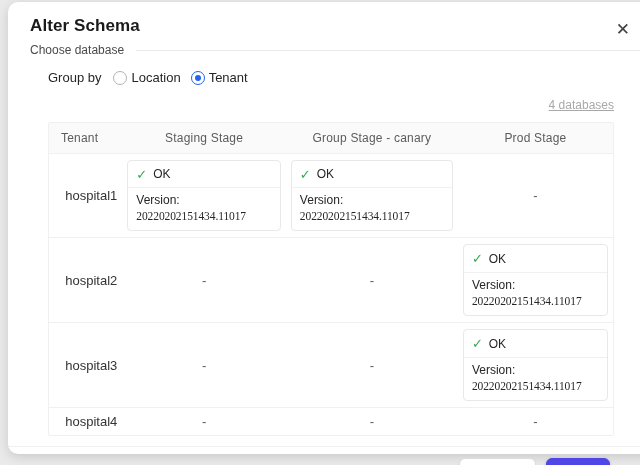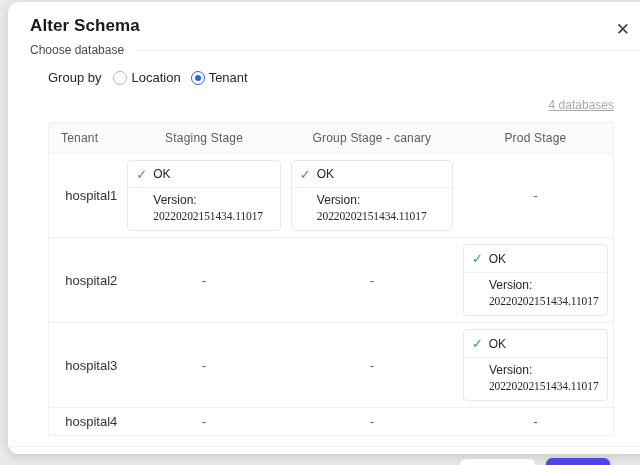--- a/index.html
+++ b/index.html
@@ -65,21 +65,21 @@
   tbody tr:last-child { border-bottom:none;margin-top:36px; }
   td { padding:6px 5px; vertical-align:middle; text-align:center; font-size:13px; color:#595959; }
   td.tenant { text-align:right; padding-left:12px; color:#333; }
   
   .card {
     background:#fff; border:1px solid #e8e8e8; border-radius:4px;
     text-align:left; padding:4px 8px 6px 8px; cursor:pointer;
     margin:0 auto; max-width:164px;
   }
   .card-top { display:flex; align-items:center; gap:6px; font-size:12px; color:#262626; line-height:1.3; padding:2px 0 4px 0; border-bottom:1px solid #f0f0f0; margin:0 -8px; padding-left:8px; padding-right:8px; }
-  .card-body { padding-top:5px; font-size:12px; color:#262626; line-height:1.32;margin-left:17px; }
+  .card-body { padding-top:5px; font-size:12px; color:#262626; line-height:1.32; }
   .version-value { font-size:11.5px; white-space:nowrap; letter-spacing:-.1px;font-family:Liberation Serif, serif; }
   
   .footer-divider { height:1px; background:#f0f0f0; margin-top:10px; }
   .footer { display:flex; justify-content:flex-end; gap:10px; padding:11px 44px 0 0; }
   .btn {
     font-family:inherit; font-size:13px; line-height:1;
     padding:9px 17px; border-radius:6px; cursor:pointer;
   }
   .btn-cancel {
     background:#fff; color:#333; border:1px solid #dcdcdc;

